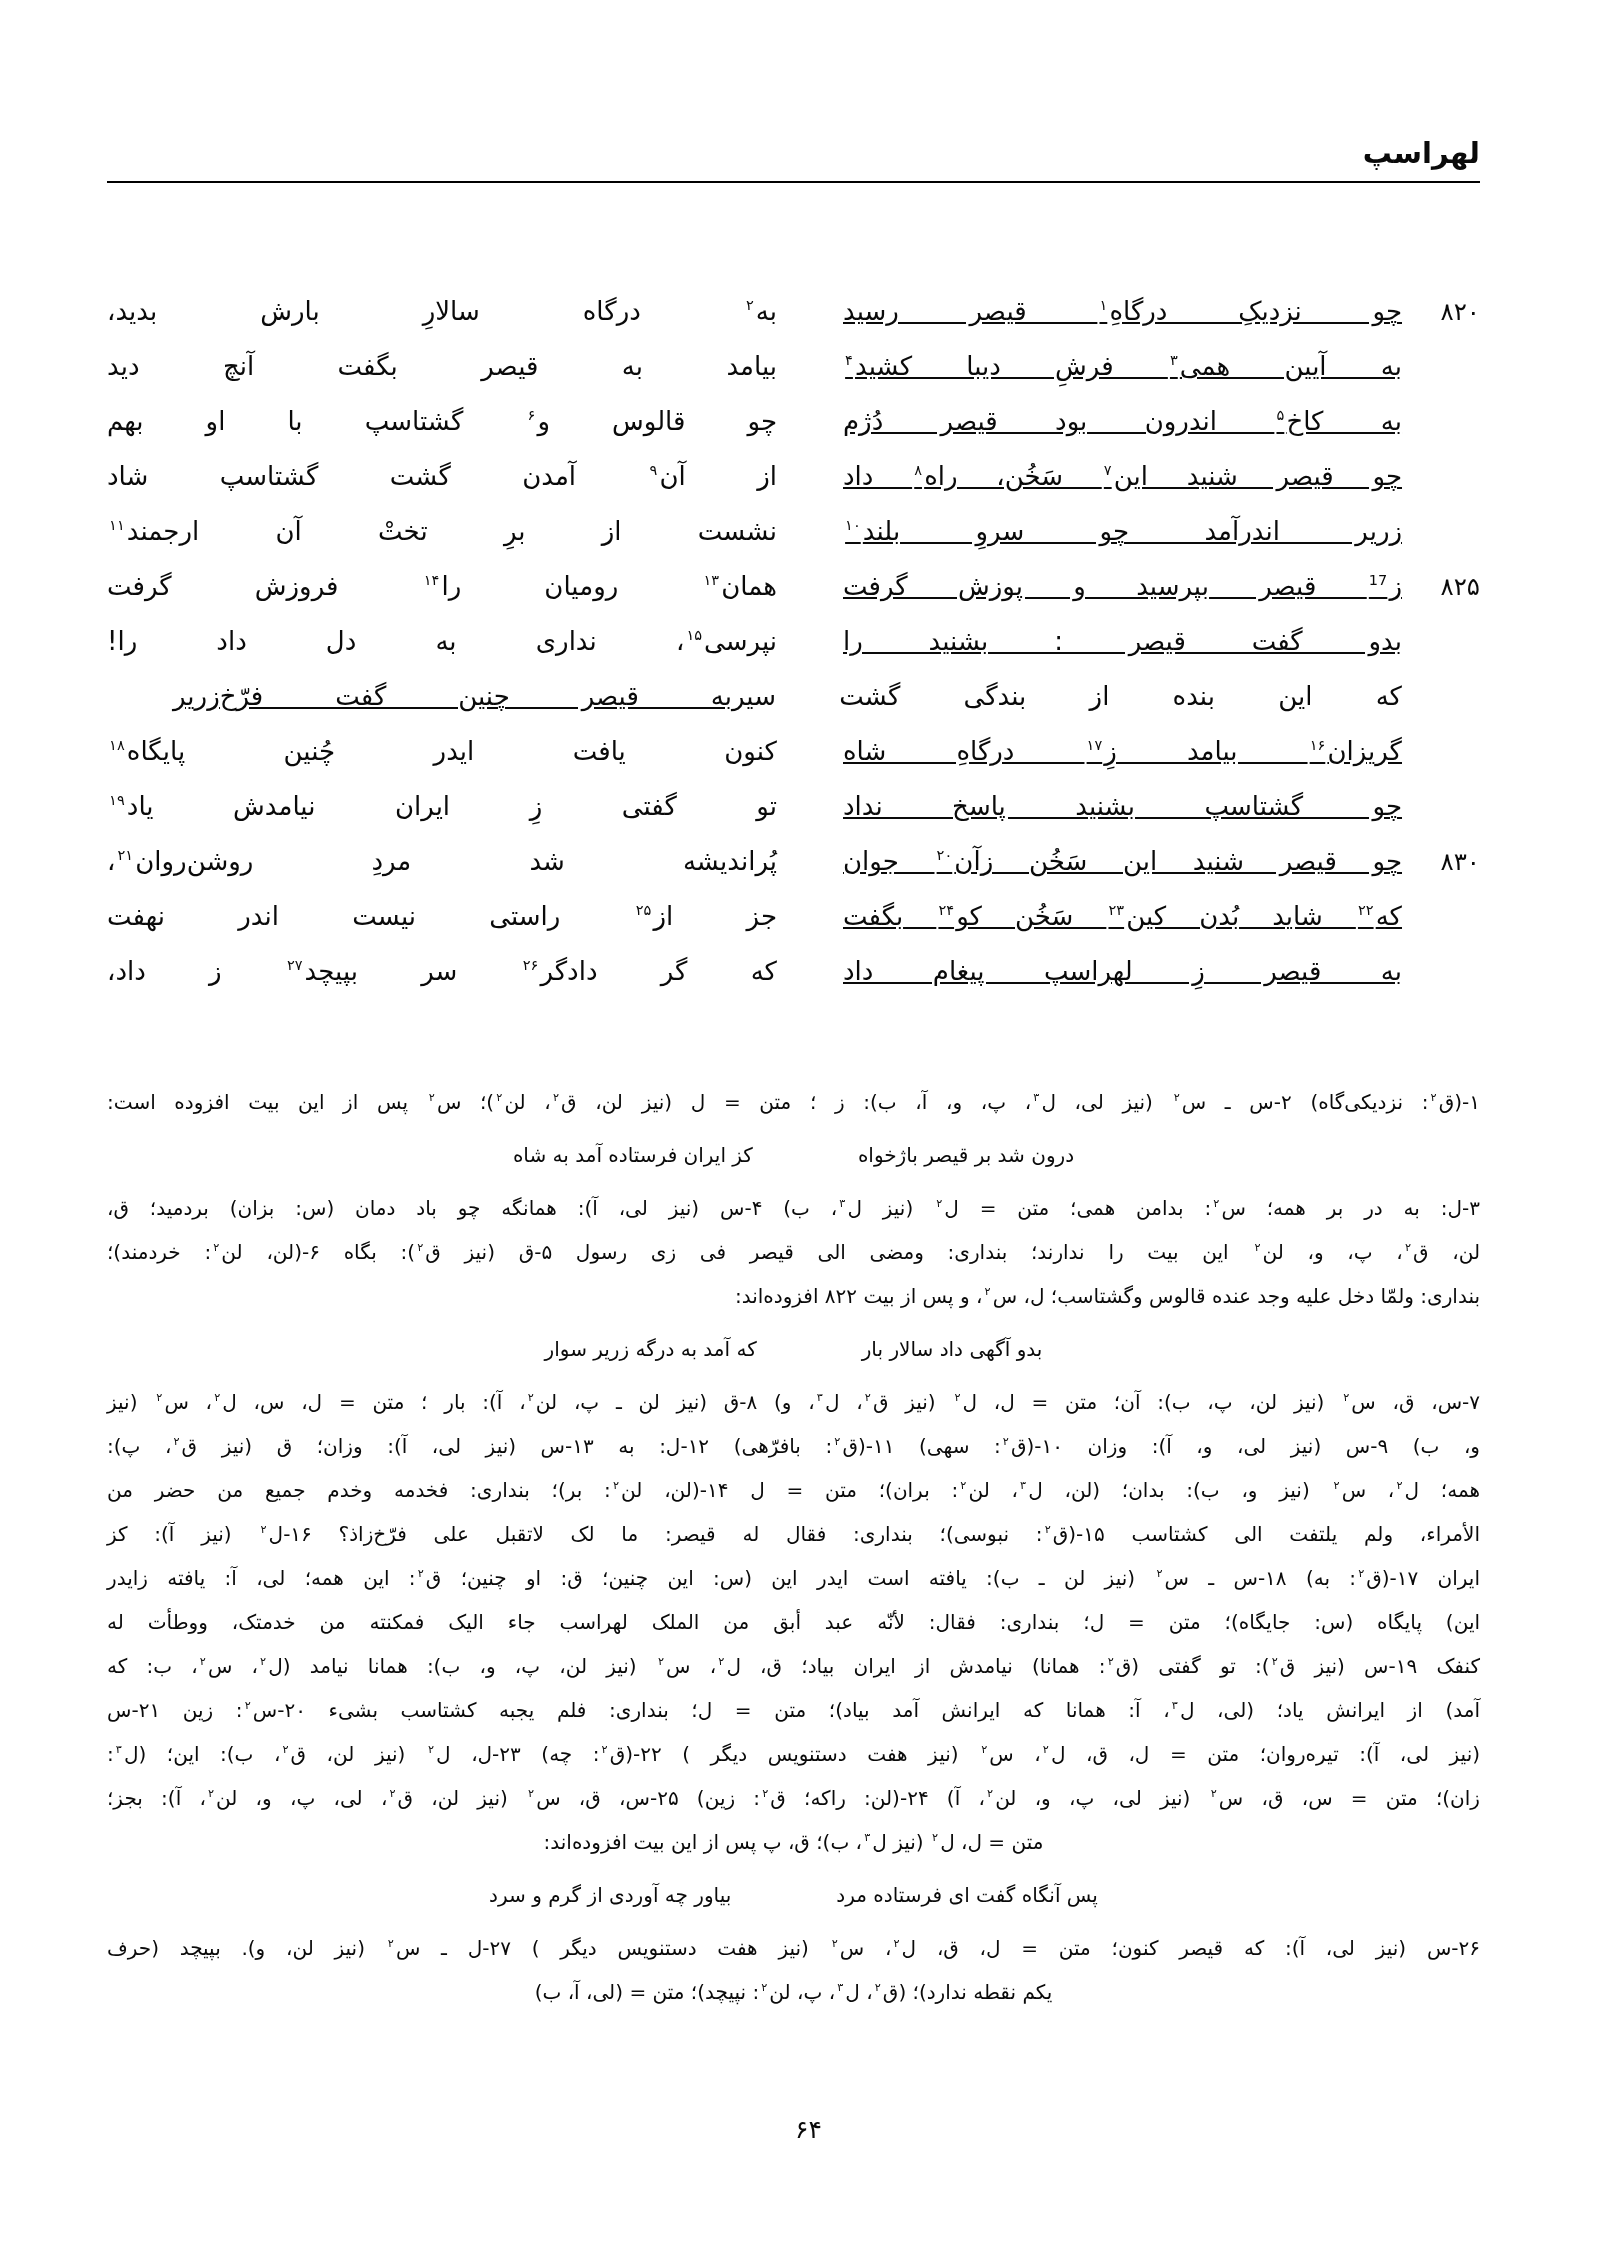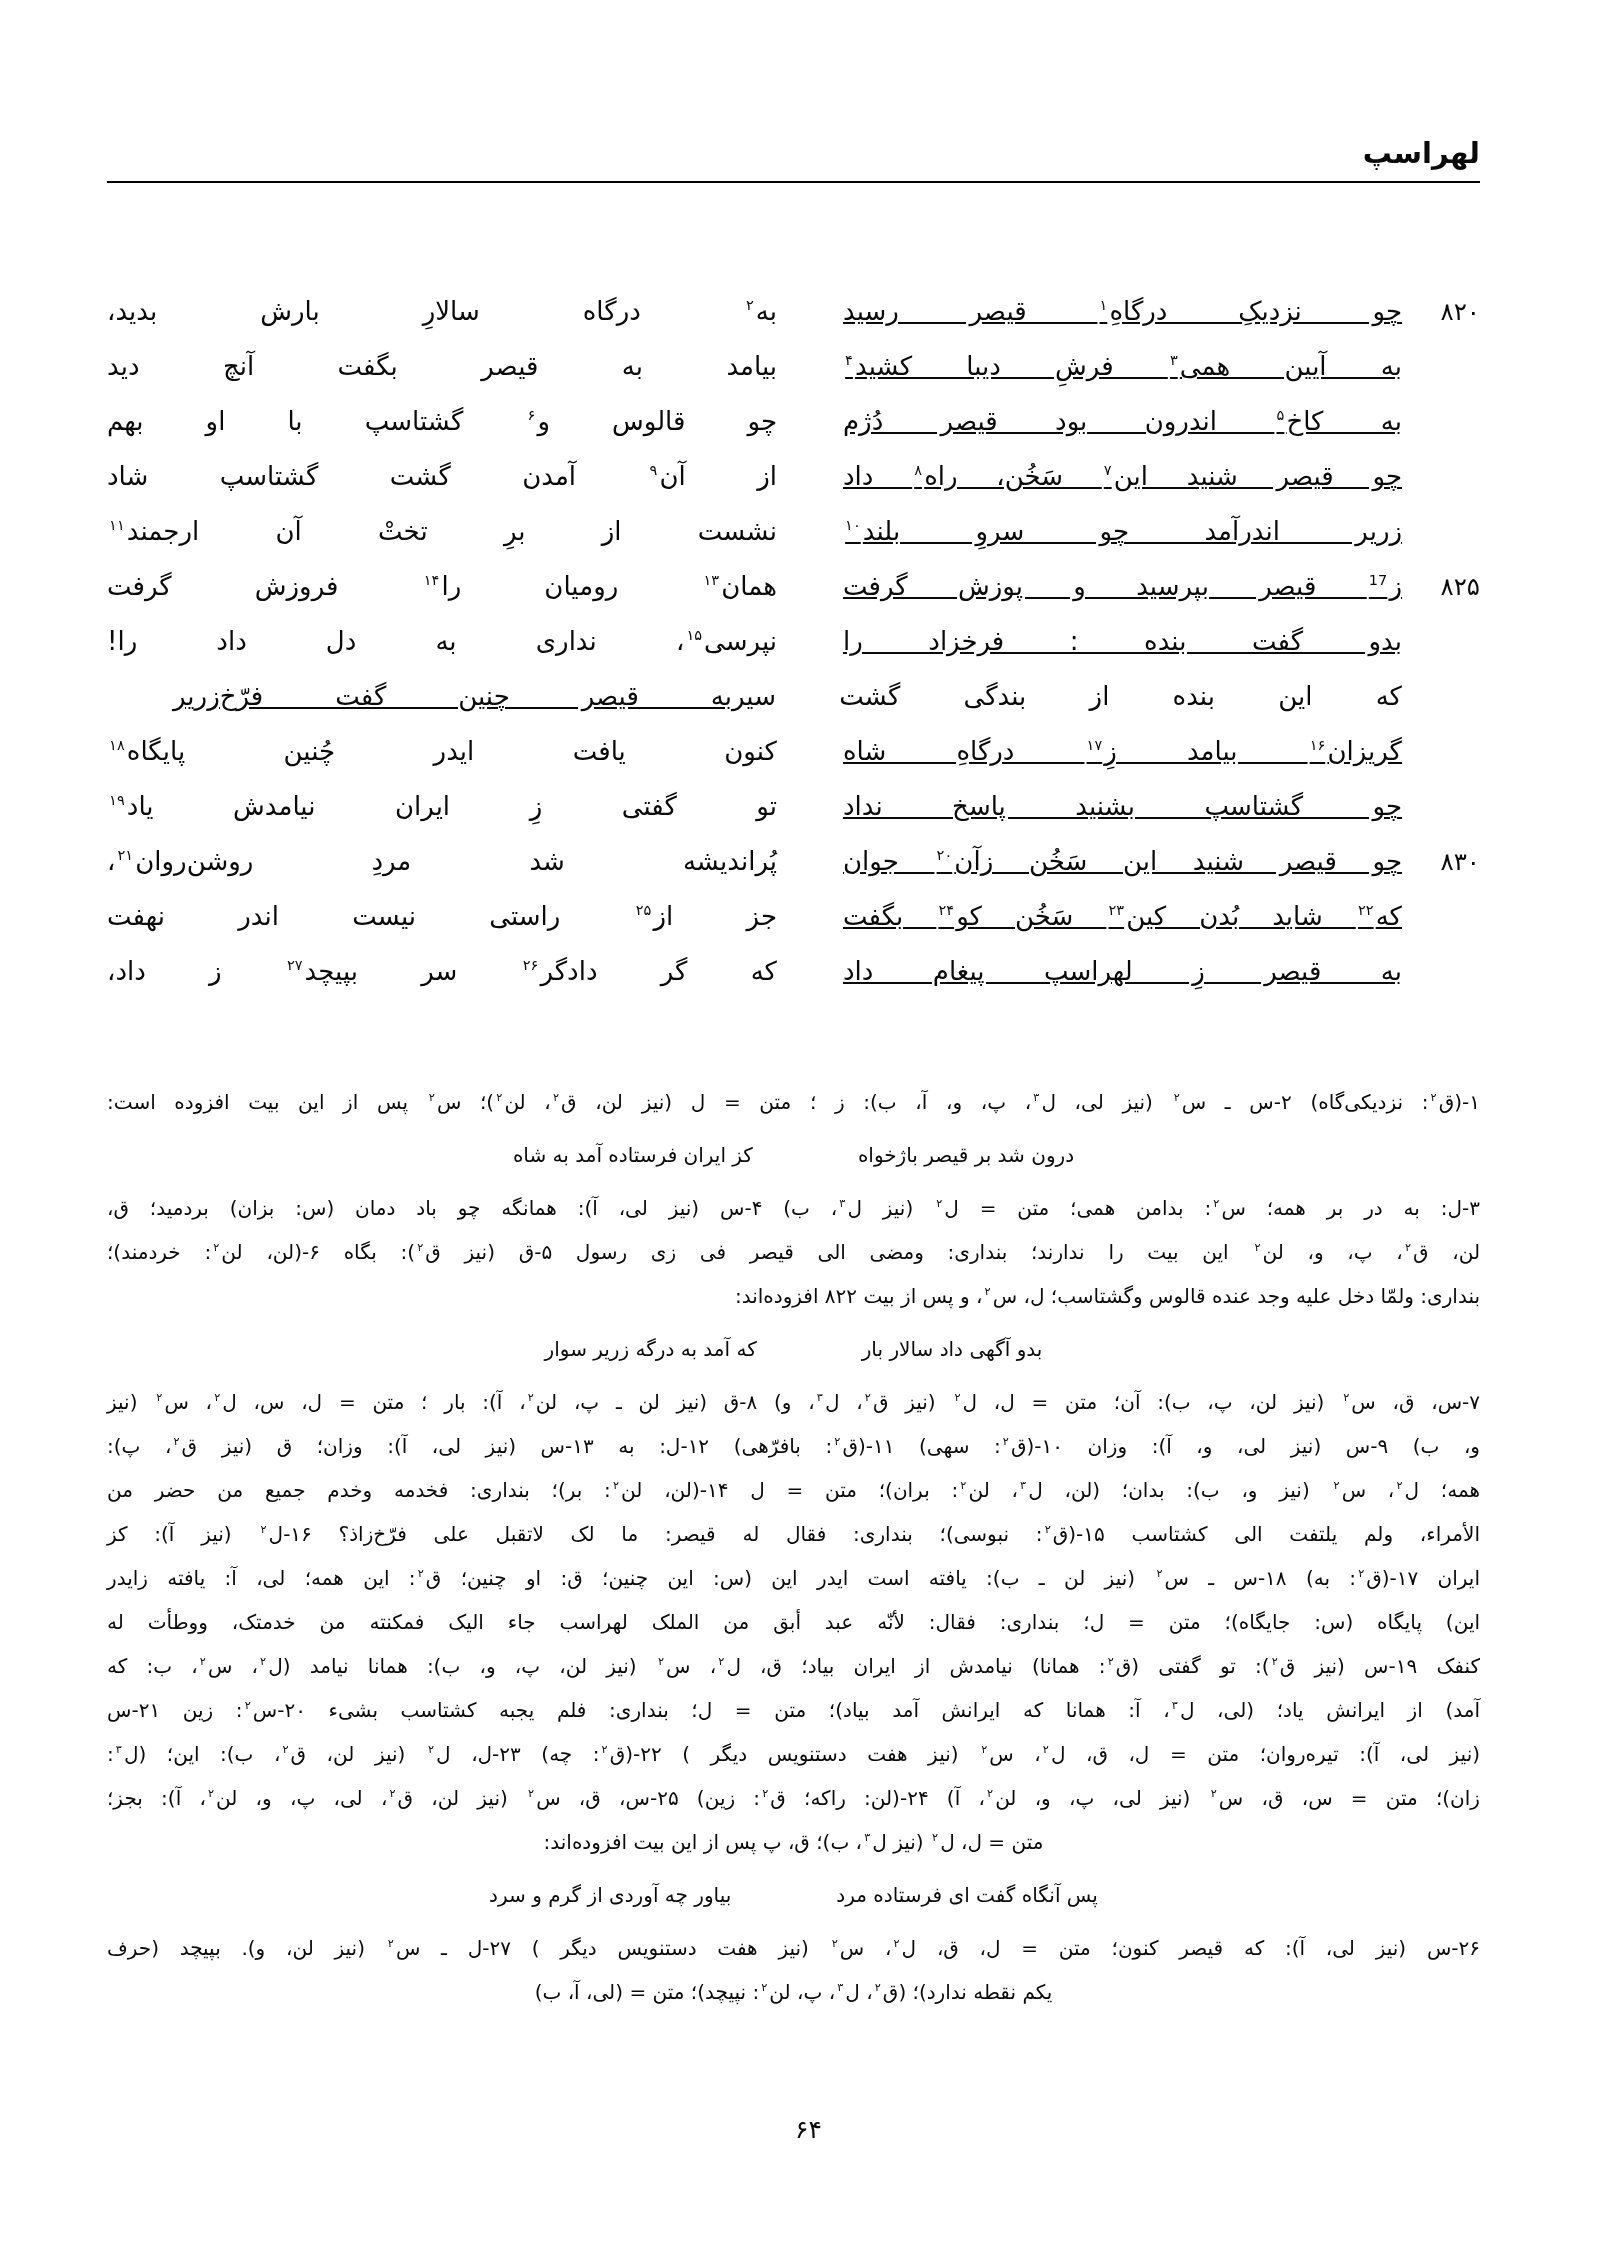--- a/index.html
+++ b/index.html
@@ -70,21 +70,21 @@
       <div class="hemi hemi-r">زریر اندرآمد چو سروِ بلند<sup>۱۰</sup></div>
       <div class="hemi hemi-l">نشست از برِ تختْ آن ارجمند<sup>۱۱</sup></div>
     </div>
     <div class="couplet">
       <div class="verse-num">۸۲۵</div>
       <div class="hemi hemi-r">ز<sup>17</sup> قیصر بپرسید و پوزش گرفت</div>
       <div class="hemi hemi-l">همان<sup>۱۳</sup> رومیان را<sup>۱۴</sup> فروزش گرفت</div>
     </div>
     <div class="couplet">
       <div class="verse-num"></div>
-      <div class="hemi hemi-r">بدو گفت بنده : فرخزاد را</div>
+      <div class="hemi hemi-r">بدو گفت قیصر : بشنید را</div>
       <div class="hemi hemi-l">نپرسی<sup>۱۵</sup>، نداری به دل داد را!</div>
     </div>
     <div class="couplet">
       <div class="verse-num"></div>
       <div class="hemi hemi-l">که این بنده از بندگی گشت سیر</div>
       <div class="hemi hemi-r">به قیصر چنین گفت فرّخ‌زریر</div>
     </div>
     <div class="couplet">
       <div class="verse-num"></div>
       <div class="hemi hemi-r">گریزان<sup>۱۶</sup> بیامد زِ<sup>۱۷</sup> درگاهِ شاه</div>

